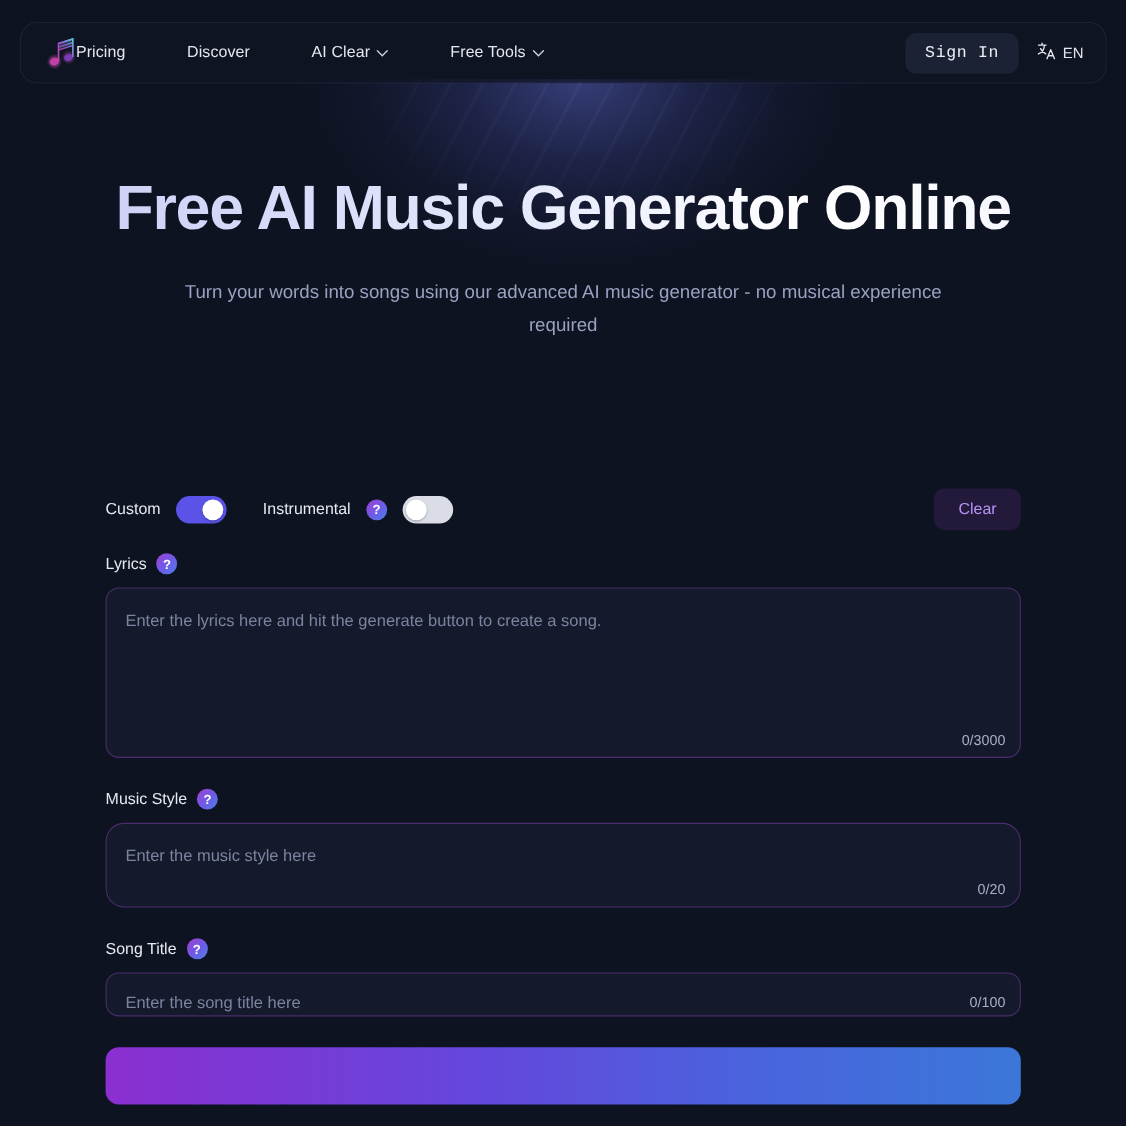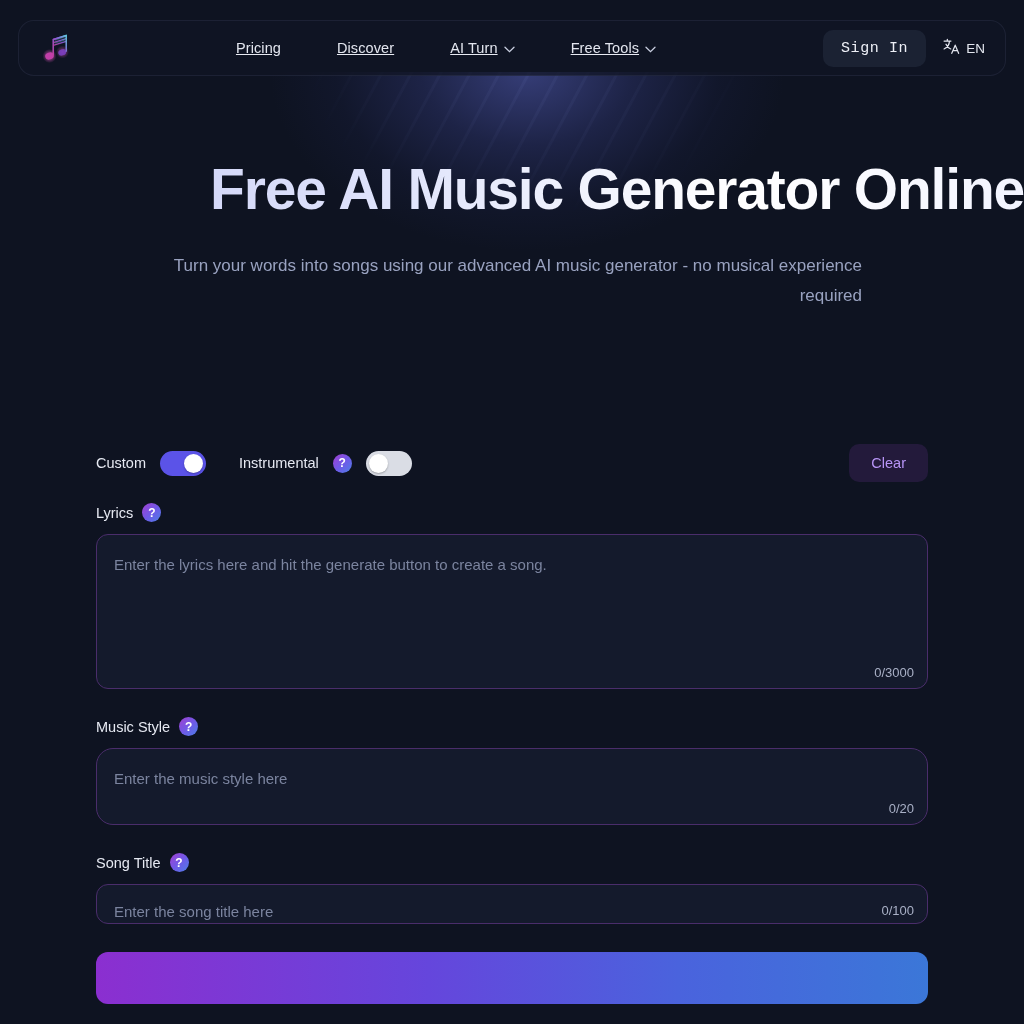--- a/index.html
+++ b/index.html
@@ -73,24 +73,23 @@
   }
   .logo {
     width: 40px; height: 40px;
     display: flex; align-items: center; justify-content: center;
     flex: 0 0 auto;
   }
   .nav-links {
     flex: 1 1 auto;
     display: flex;
     align-items: center;
-    justify-content: center;
+    justify-content: flex-start;
     gap: 56px;
     margin-left: -8px;
-    text-decoration: underline;
   }
   .nav-link {
     font-size: 14.5px;
     color: #e3e6ef;
     letter-spacing: .1px;
     display: flex;
     align-items: center;
     gap: 6px;
     cursor: pointer;
     white-space: nowrap;
@@ -120,21 +119,21 @@
     padding: 6px 8px;
     cursor: pointer;
     color: #e3e6ef;
     font-size: 13.5px;
   }
 
   
   .hero {
     position: relative;
     z-index: 2;
-    text-align: right;
+    text-align: center;
     padding-top: 83px;
   }
   .hero h1 {
     font-size: 57px;
     line-height: 1.06;
     font-weight: 700;
     letter-spacing: -1.2px;
     background: linear-gradient(92deg, #c8cdf5 0%, #dfe3fb 38%, #ffffff 72%, #f2f4ff 100%);
     -webkit-background-clip: text;
     background-clip: text;
@@ -300,21 +299,21 @@
   </div>
 
   <div class="nav-links">
     <div class="nav-link">
       <span>Pricing</span>
     </div>
     <div class="nav-link">
       <span>Discover</span>
     </div>
     <div class="nav-link">
-      <span>AI Turn</span>
+      <span>AI Clear</span>
       <span class="chev">
         <svg width="11" height="7" viewBox="0 0 11 7">
             <path d="M1 1.2 L5.5 5.6 L10 1.2" stroke="#c9cfe0" stroke-width="1.3" fill="none" stroke-linecap="round"></path>
           </svg>
       </span>
     </div>
     <div class="nav-link">
       <span>Free Tools</span>
       <span class="chev">
         <svg width="11" height="7" viewBox="0 0 11 7">

